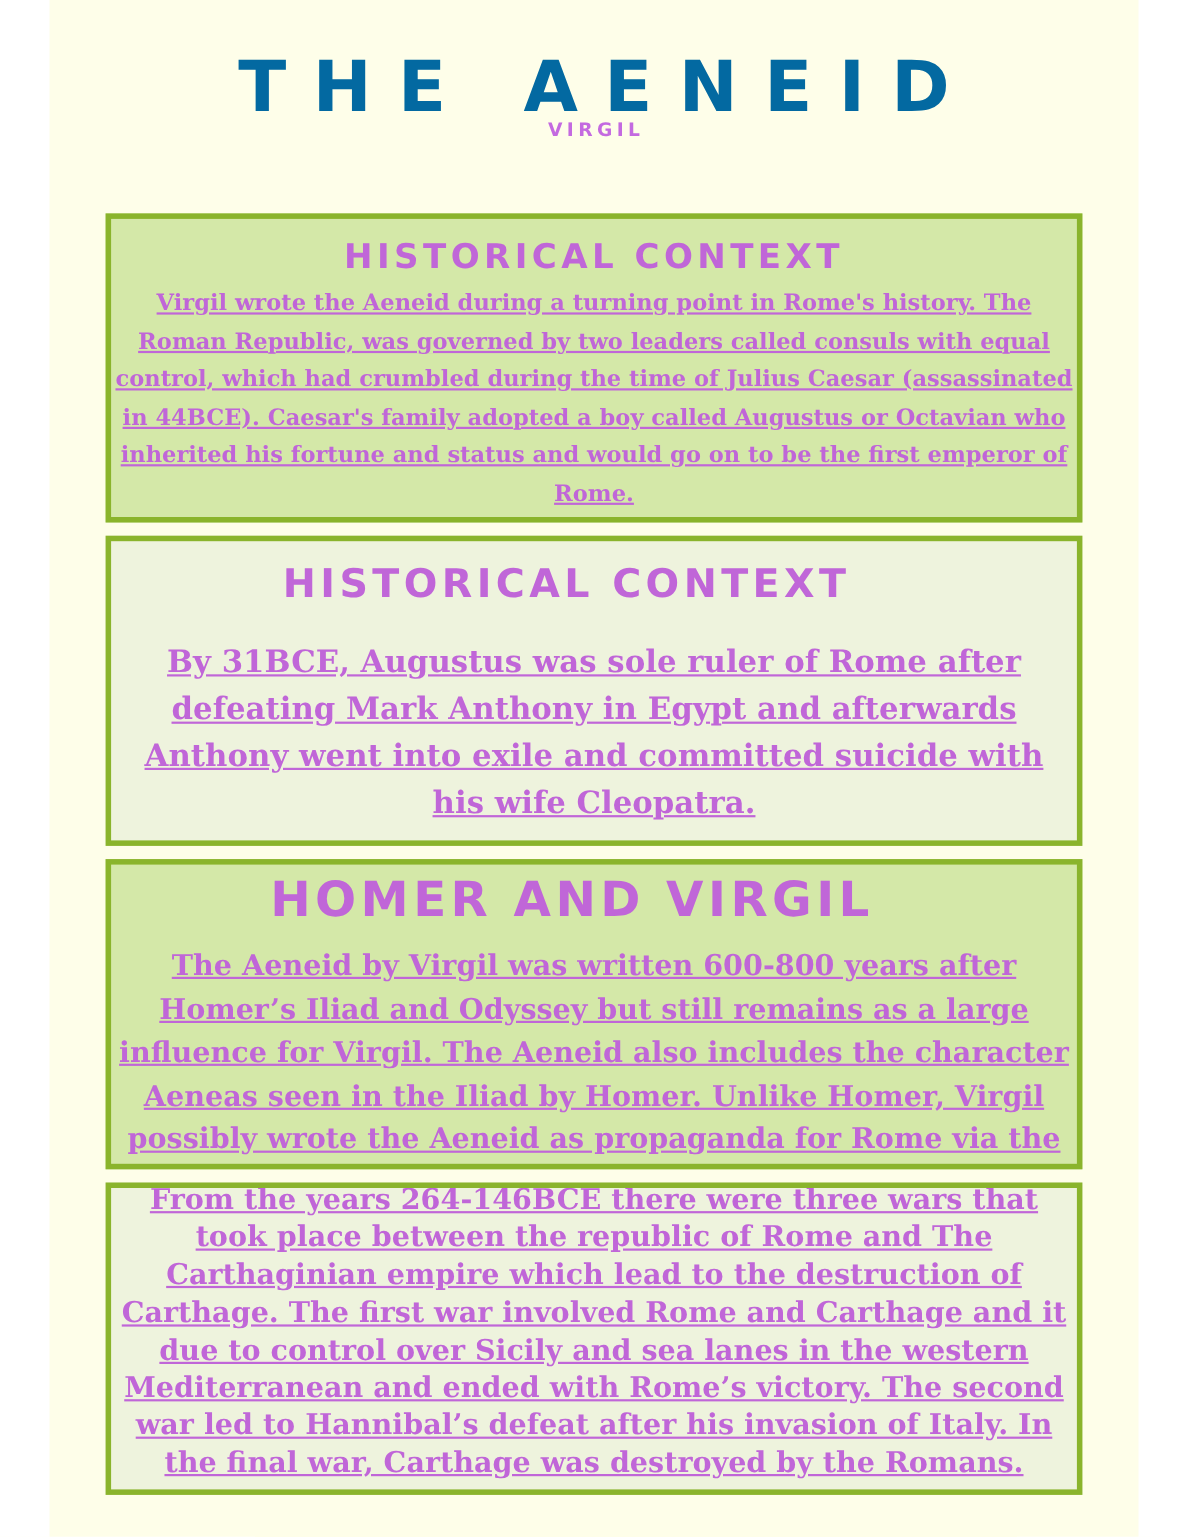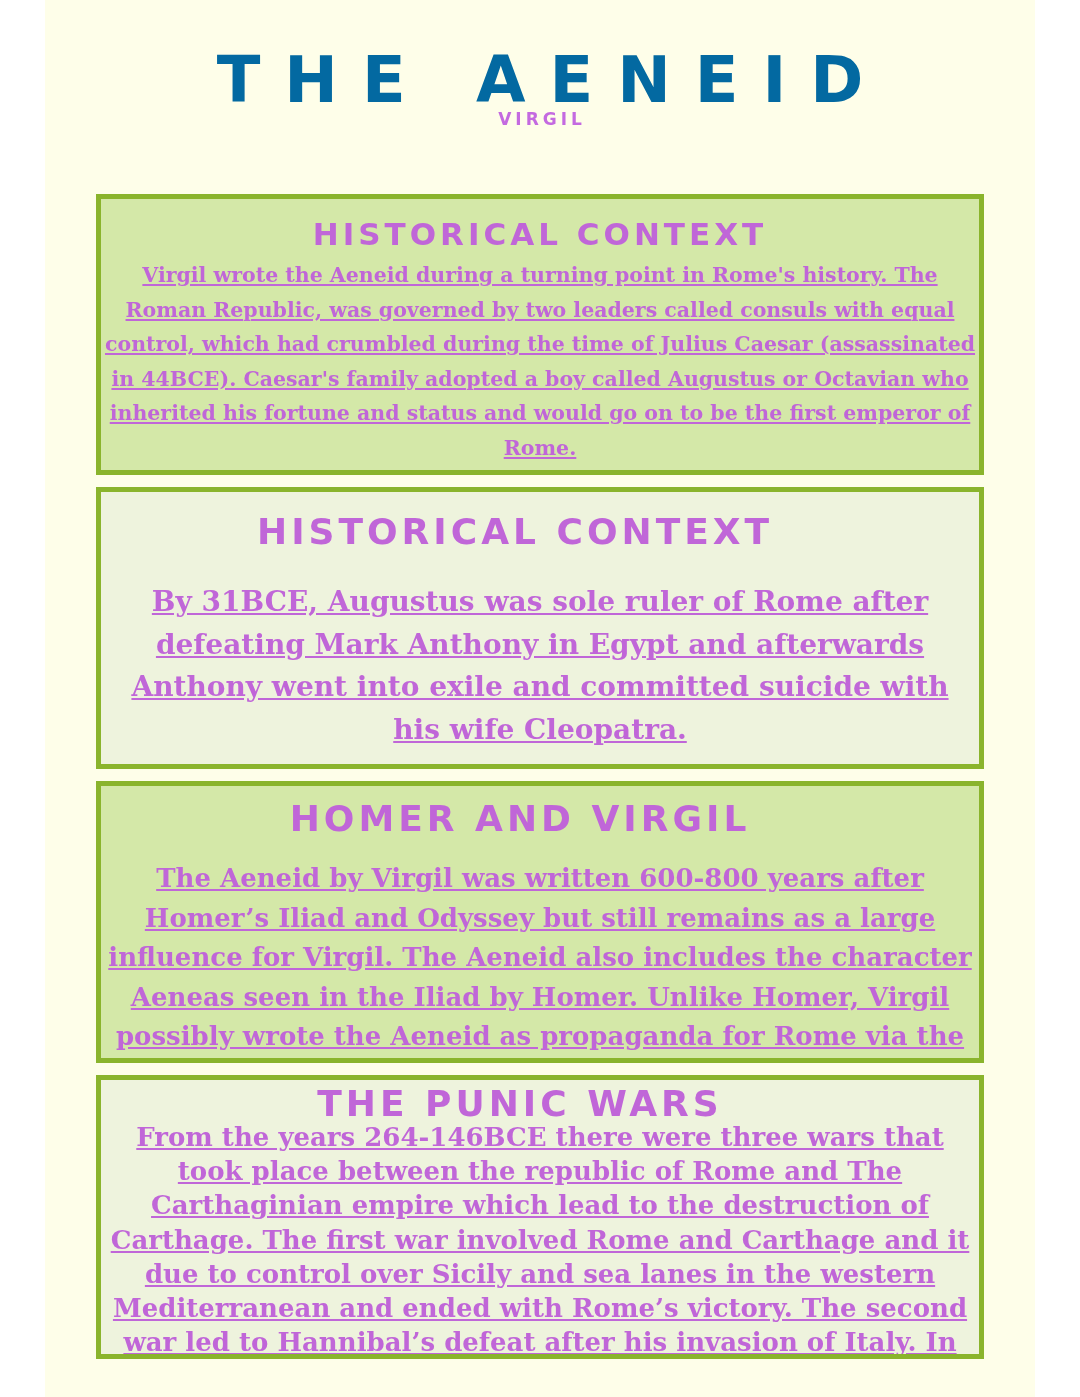--- a/index.html
+++ b/index.html
@@ -83,21 +83,21 @@
     #box1 h2 { font-size: 31px; line-height: 40px; margin-top: 15px; }
     #box1 p { font-size: 20.5px; line-height: 34.5px; margin-top: 4px; padding: 0 2px; }
 
     
     #box2 { top: 487px; height: 282px; }
     #box2 h2 { font-size: 36px; line-height: 44px; margin-top: 18px; text-align: left; padding-left: 156px; }
     #box2 p { font-size: 28px; line-height: 42.5px; margin-top: 27px; padding: 0 4px; }
 
     
     #box3 { top: 781px; height: 282px; }
-    #box3 h2 { font-size: 36px; line-height: 44px; margin-top: 11px; padding-right: 40px; }
+    #box3 h2 { font-size: 44px; line-height: 44px; margin-top: 11px; padding-right: 40px; }
     #box3 p { font-size: 26px; line-height: 39.5px; margin-top: 18px; padding: 0 2px; }
 
     
     #box4 { top: 1075px; height: 284px; }
     #box4 h2 { font-size: 36px; line-height: 44px; margin-top: 2px; padding-right: 40px; }
     #box4 p { font-size: 26px; line-height: 34.2px; margin-top: -6px; padding: 0 2px; }
   </style>
 </head>
 <body>
 
@@ -115,15 +115,14 @@
   <h2>HISTORICAL CONTEXT</h2>
   <p>By 31BCE, Augustus was sole ruler of Rome after defeating Mark Anthony in Egypt and afterwards Anthony went into exile and committed suicide with his wife Cleopatra.</p>
 </div>
 
 <div class="box green" id="box3">
   <h2>HOMER AND VIRGIL</h2>
   <p>The Aeneid by Virgil was written 600-800 years after Homer’s Iliad and Odyssey but still remains as a large influence for Virgil. The Aeneid also includes the character Aeneas seen in the Iliad by Homer. Unlike Homer, Virgil possibly wrote the Aeneid as propaganda for Rome via the request of the Emperor Augustus.</p>
 </div>
 
 <div class="box pale" id="box4">
-  <h2>THE PUNIC WARS</h2>
   <p>From the years 264-146BCE there were three wars that took place between the republic of Rome and The Carthaginian empire which lead to the destruction of Carthage. The first war involved Rome and Carthage and it due to control over Sicily and sea lanes in the western Mediterranean and ended with Rome’s victory. The second war led to Hannibal’s defeat after his invasion of Italy. In the final war, Carthage was destroyed by the Romans.</p>
 </div>
 
 </body></html>

